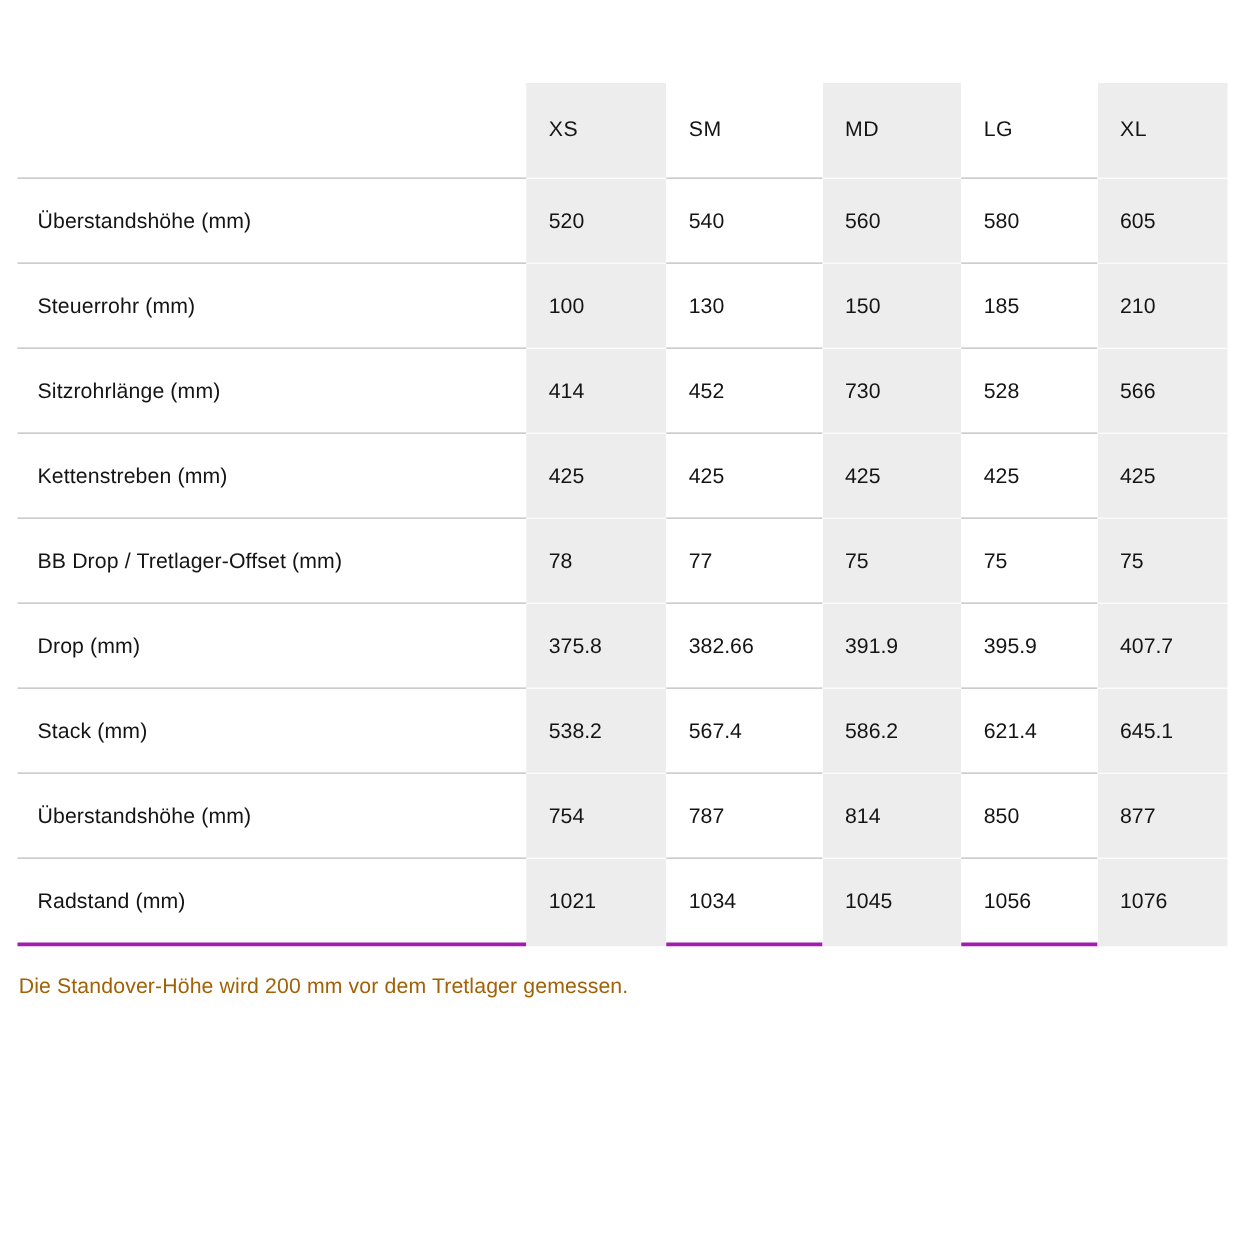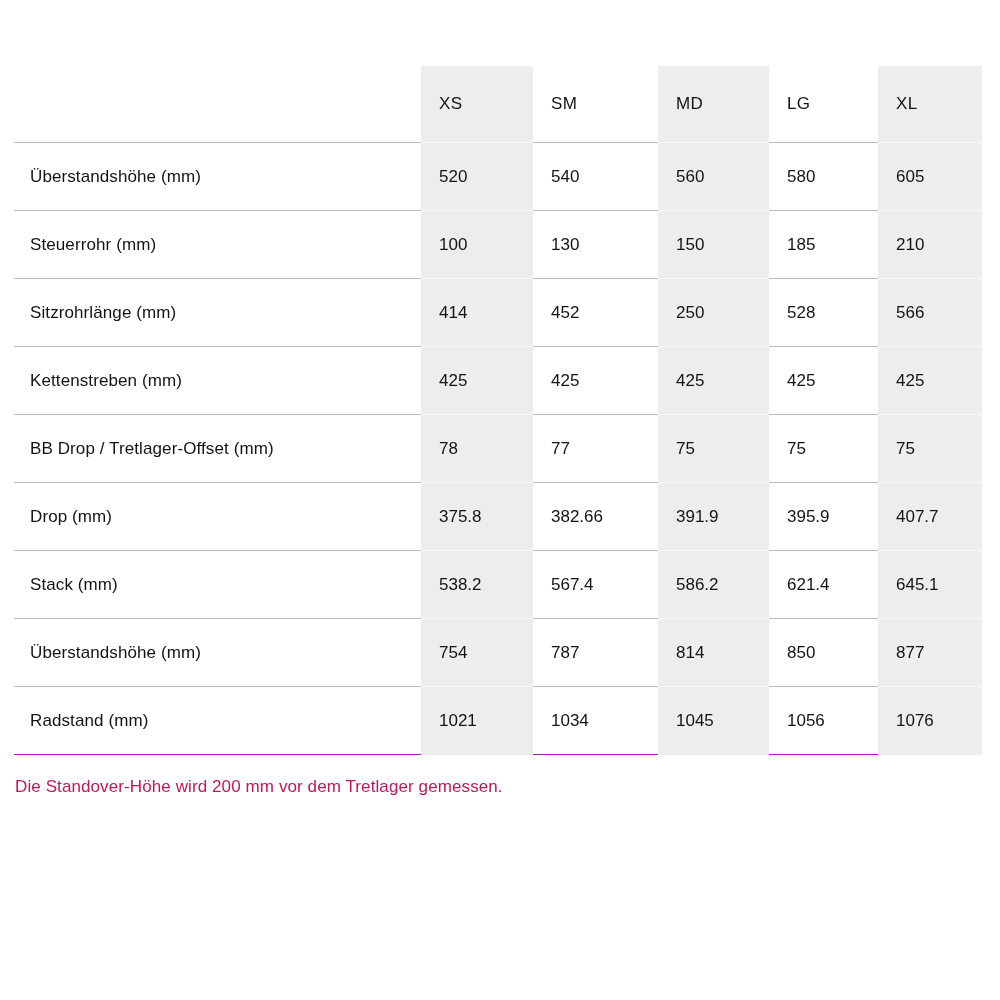--- a/index.html
+++ b/index.html
@@ -42,39 +42,39 @@
   thead th {
     height: 76px;
     font-weight: normal;
     letter-spacing: 0.4px;
   }
   tbody td {
     height: 67px;
     border-top: 1px solid #bcbcbc;
   }
   tbody tr:last-child td {
-    border-bottom: 1px solid #a21caf;
+    border-bottom: 3px solid #a21caf;
   }
   .label-cell {
     padding-left: 16px;
     letter-spacing: 0.1px;
   }
   .shade {
     background: #ededed;
   }
   tbody td.shade {
     border-top-color: #fafafa;
   }
   tbody tr:last-child td.shade {
     border-bottom-color: #ededed;
   }
   .footnote {
     margin: 22px 0 0 1px;
     font-size: 17px;
-    color: #be185d;
+    color: #a16207;
     letter-spacing: 0.1px;
   }
 </style>
 </head>
 <body>
 
 <div class="geo-wrap">
   <table class="geo">
     <colgroup>
       <col class="c-label">
@@ -108,21 +108,21 @@
         <td class="shade">100</td>
         <td>130</td>
         <td class="shade">150</td>
         <td>185</td>
         <td class="shade">210</td>
       </tr>
       <tr>
         <td class="label-cell">Sitzrohrlänge (mm)</td>
         <td class="shade">414</td>
         <td>452</td>
-        <td class="shade">250</td>
+        <td class="shade">730</td>
         <td>528</td>
         <td class="shade">566</td>
       </tr>
       <tr>
         <td class="label-cell">Kettenstreben (mm)</td>
         <td class="shade">425</td>
         <td>425</td>
         <td class="shade">425</td>
         <td>425</td>
         <td class="shade">425</td>

